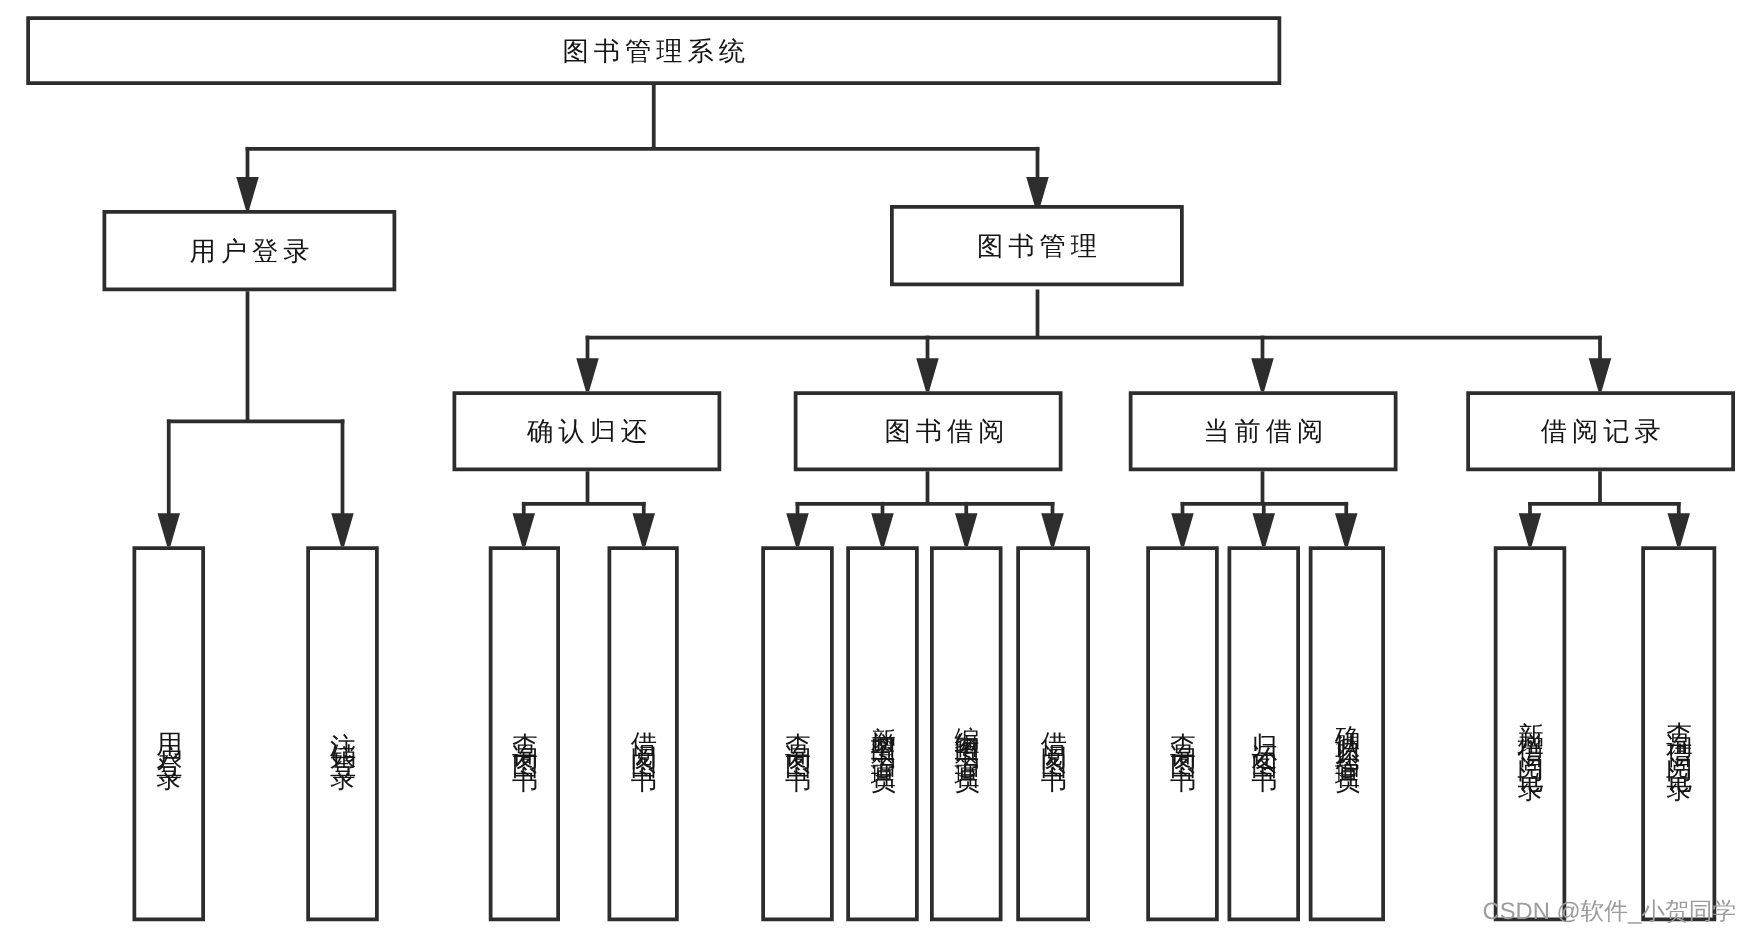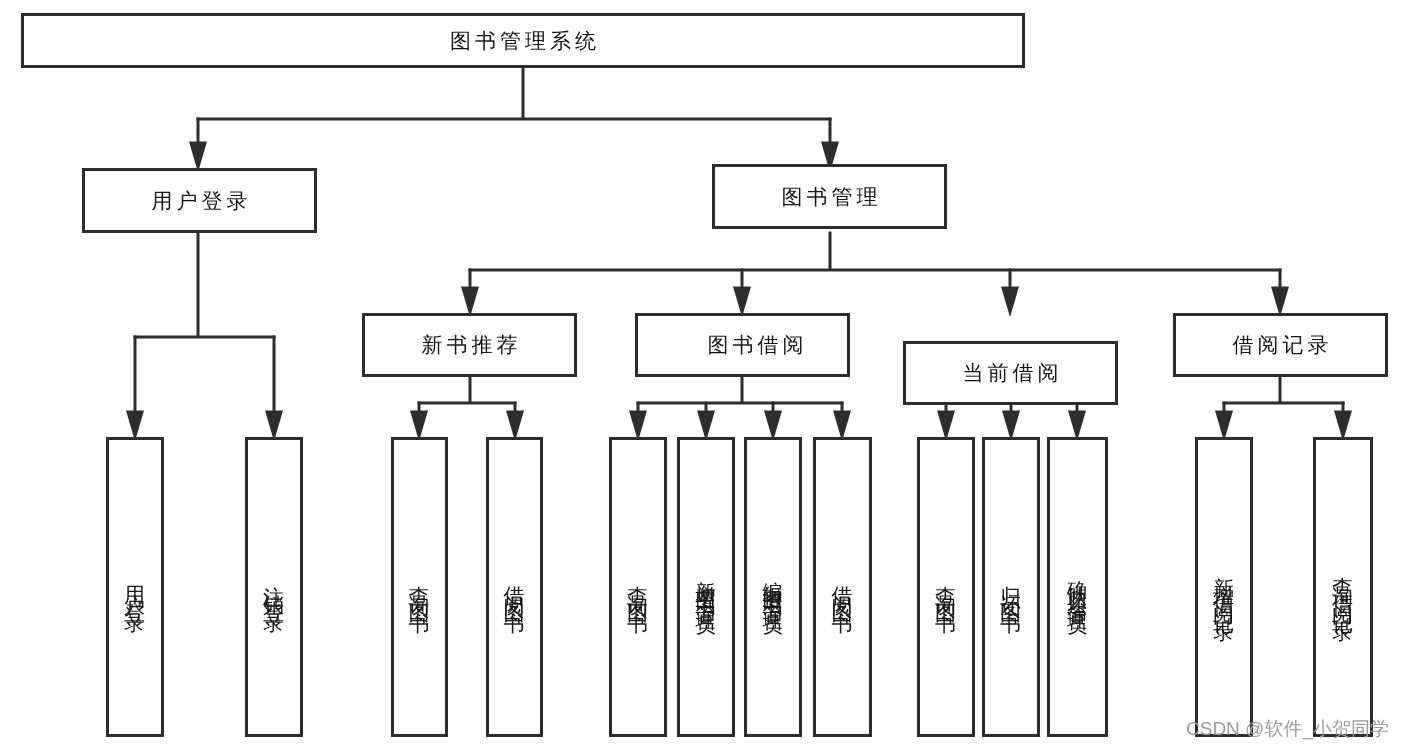--- a/index.html
+++ b/index.html
@@ -130,26 +130,26 @@
   </div>
 
   <div class="box" style="left:82px;top:168px;width:235px;height:65px;">
     <span class="hlabel">用户登录</span>
   </div>
   <div class="box" style="left:712px;top:164px;width:235px;height:65px;">
     <span class="hlabel">图书管理</span>
   </div>
 
   <div class="box" style="left:362px;top:313px;width:215px;height:64px;">
-    <span class="hlabel">新书推荐</span>
+    <span class="hlabel">确认归还</span>
   </div>
   <div class="box" style="left:635px;top:313px;width:215px;height:64px;padding-left:26px;">
     <span class="hlabel">图书借阅</span>
   </div>
-  <div class="box" style="left:903px;top:313px;width:215px;height:64px;margin-top:28px;">
+  <div class="box" style="left:903px;top:313px;width:215px;height:64px;">
     <span class="hlabel">当前借阅</span>
   </div>
   <div class="box" style="left:1173px;top:313px;width:215px;height:64px;align-items:center;">
     <span class="hlabel">借阅记录</span>
   </div>
 
   <div class="box" style="left:106px;top:437px;width:58px;height:300px;">
     <span class="vlabel">用户登录</span>
   </div>
   <div class="box" style="left:245px;top:437px;width:58px;height:300px;">

